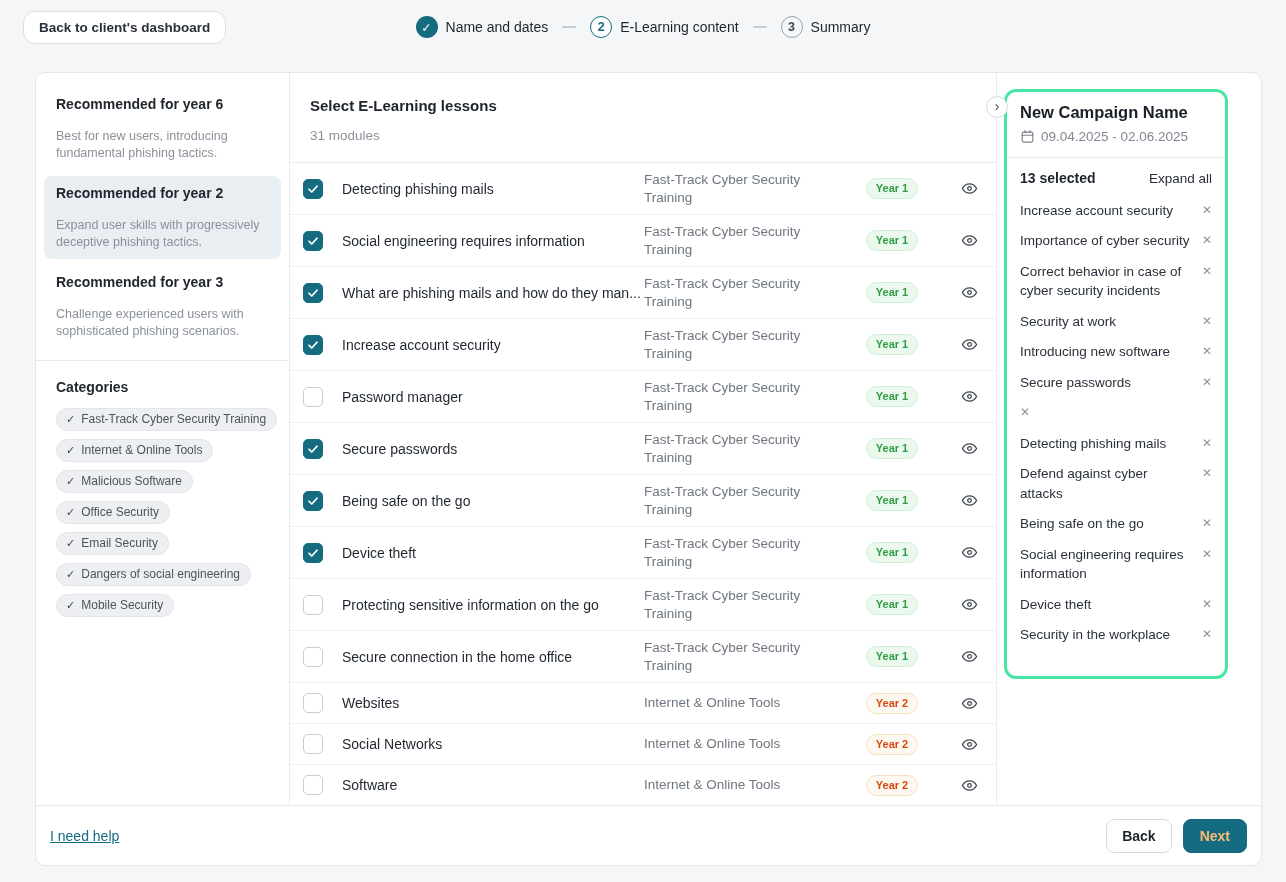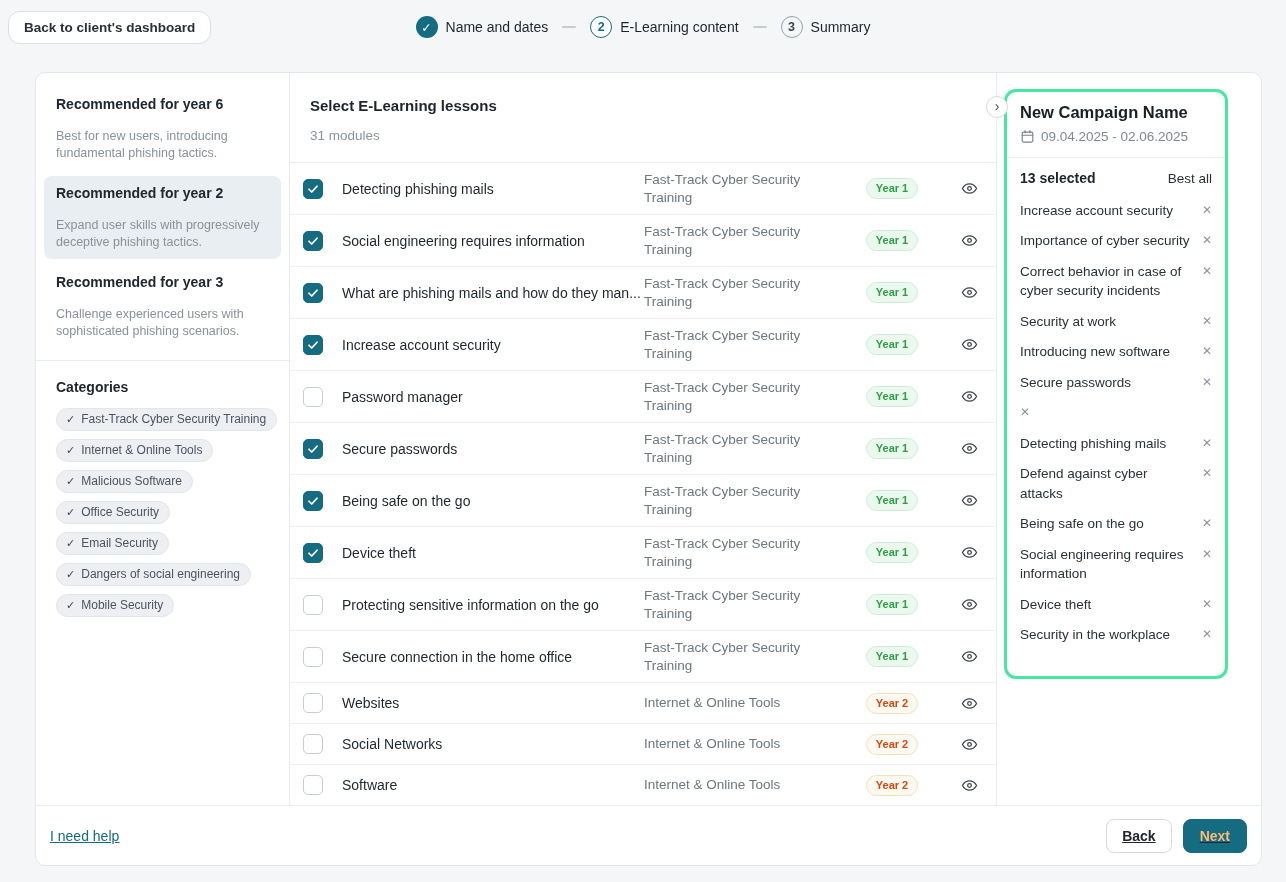--- a/index.html
+++ b/index.html
@@ -4,21 +4,21 @@
 <style>
   :root { --teal:#156b80; --green:#47e6a2; }
   * { box-sizing:border-box; }
   body {
     margin:0; width:1286px; height:882px; position:relative; overflow:hidden;
     background:#f4f6f8; color:#21272f;
     font-family:"Liberation Sans","DejaVu Sans",sans-serif;
   }
   
   .back-btn {
-    position:absolute; left:8px; top:11px; background:#fff;
+    position:absolute; left:23px; top:11px; background:#fff;
     border:1px solid #dbdfe5; border-radius:12px; padding:8px 15px;
     font-size:13.5px; font-weight:600; color:#2a3039; cursor:pointer;
     font-family:inherit;
   }
   .stepper { position:absolute; left:0; right:0; top:16px; display:flex; justify-content:center; align-items:center; gap:14px; }
   .step { display:flex; align-items:center; gap:8px; cursor:pointer; }
   .step-circle {
     width:22px; height:22px; border-radius:50%; flex:none;
     display:flex; align-items:center; justify-content:center;
     font-size:12.5px; font-weight:600;
@@ -98,21 +98,21 @@
   .gb-divider { border-top:1px solid #e9ecef; margin:13px -13px 12px; }
   .sel-header { display:flex; justify-content:space-between; align-items:center; }
   .sel-count { font-size:14px; font-weight:700; color:#1d242c; }
   .clear-all { font-size:13.5px; color:#2a3039; cursor:pointer; }
   .sel-items { margin-top:9px; }
   .sel-item { display:flex; justify-content:space-between; gap:10px; padding:5.5px 0; }
   .sel-text { font-size:13.5px; line-height:19.5px; color:#2a313b; }
   .sel-x { font-size:12px; line-height:19.5px; color:#8d949e; cursor:pointer; flex:none; }
 
   
-  .footer { height:60px; flex:none; border-top:1px solid #e9ecef; display:flex; align-items:center; padding:0 14px;text-decoration:underline; }
+  .footer { height:60px; flex:none; border-top:1px solid #e9ecef; display:flex; align-items:center; padding:0 14px; }
   .help-link { font-size:14px; color:var(--teal); text-decoration:underline; cursor:pointer; }
   .footer-spacer { flex:1; }
   .btn-back {
     background:#fff; border:1px solid #d7dbe0; border-radius:8px; padding:8px 15px;
     font-size:14px; font-weight:600; color:#21272f; cursor:pointer; font-family:inherit;text-align:center;
   }
   .btn-next {
     background:var(--teal); border:1px solid var(--teal); border-radius:8px; padding:8px 16px;
     font-size:14px; font-weight:600; color:#fdba74; cursor:pointer; margin-left:11px; font-family:inherit;
   }
@@ -431,21 +431,21 @@
             <svg width="15" height="15" viewBox="0 0 24 24" fill="none" stroke="#79818c" stroke-width="1.8" stroke-linecap="round">
               <rect x="3.5" y="5" width="17" height="16" rx="2.5"></rect>
                 <path d="M3.5 10h17M8 2.5V6M16 2.5V6"></path>
             </svg>
           </span>
           <span>09.04.2025 - 02.06.2025</span>
         </div>
         <div class="gb-divider"></div>
         <div class="sel-header">
           <span class="sel-count">13 selected</span>
-          <span class="clear-all">Best all</span>
+          <span class="clear-all">Expand all</span>
         </div>
         <div class="sel-items" id="sel-items">
             <div class="sel-item">
     <span class="sel-text">Increase account security</span>
     <span class="sel-x">✕</span>
   </div>
             <div class="sel-item">
     <span class="sel-text">Importance of cyber security</span>
     <span class="sel-x">✕</span>
   </div>

